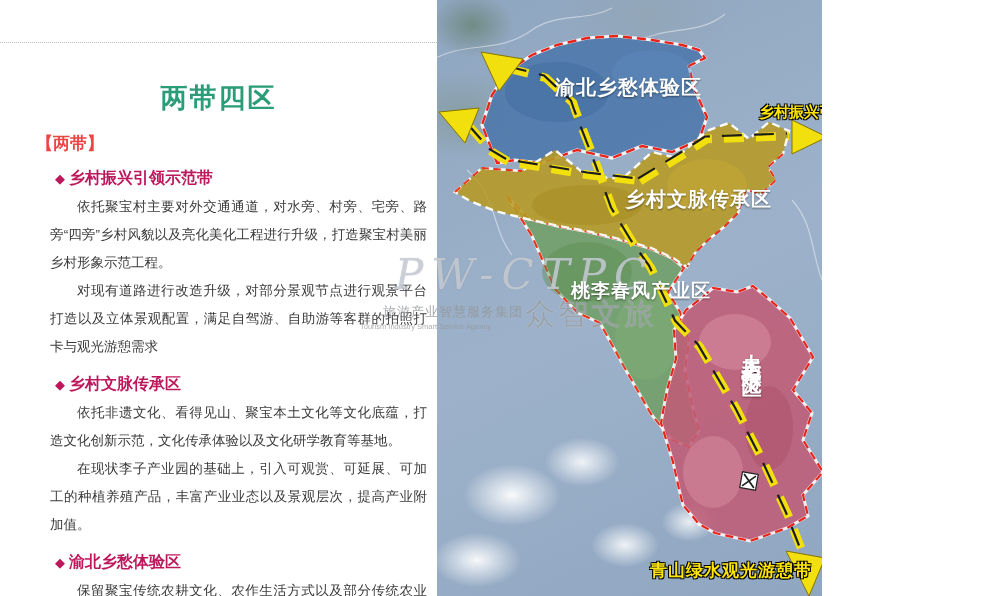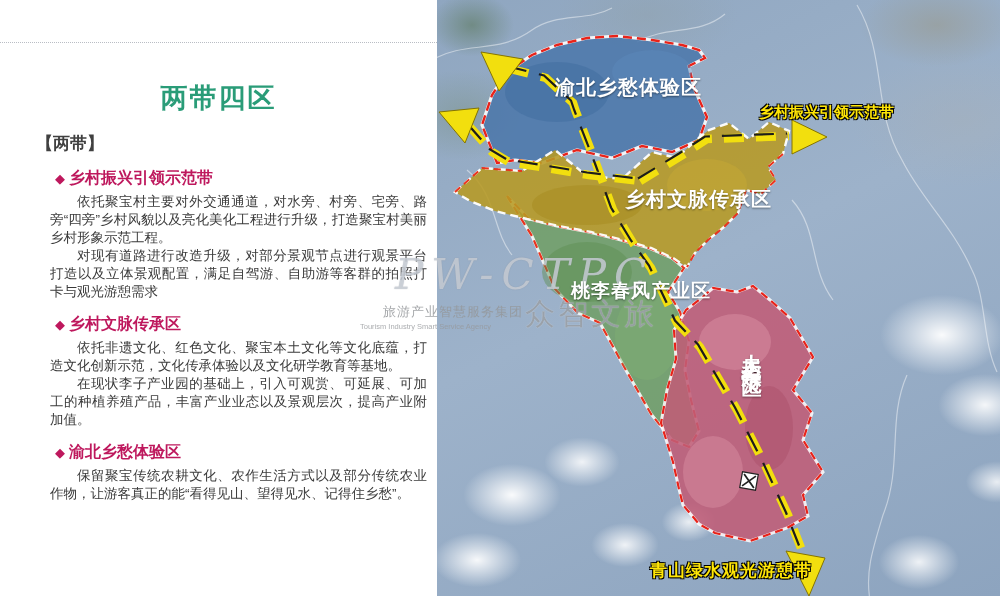--- a/index.html
+++ b/index.html
@@ -1,27 +1,27 @@
 <!DOCTYPE html>
 <html><head>
 <meta charset="utf-8">
 <style>
   html,body{margin:0;padding:0;}
-  .page{position:relative;width:1000px;height:596px;background:#ffffff;overflow:hidden;
+  .page{position:relative;width:822px;height:596px;background:#ffffff;overflow:hidden;
         font-family:"Liberation Sans","DejaVu Sans",sans-serif;}
 
   
   .panel{position:absolute;left:0;top:0;width:437px;height:596px;background:#ffffff;z-index:1;}
   .dotted-rule{position:absolute;left:0;top:42px;width:437px;border-top:1px dotted #b9bdc4;}
   .panel-title{margin:80px 0 0 0;text-align:center;font-size:27px;font-weight:bold;
                color:#2a9c78;letter-spacing:2px;}
-  .bracket{margin:16px 0 0 36px;font-size:17px;font-weight:bold;color:#404040;}
+  .bracket{margin:16px 0 0 36px;font-size:17px;font-weight:bold;color:#ef4444;}
   .sec-head{margin:13px 0 4px 55px;font-size:16px;font-weight:bold;color:#be185d;}
   .sec-head .diamond{font-size:13px;margin-right:4px;}
-  .sec-body{margin:0 10px 0 50px;font-size:13.5px;line-height:18px;color:#3a3a3a;
+  .sec-body{margin:0 10px 0 50px;font-size:13.5px;line-height:28px;color:#3a3a3a;
             text-indent:2em;text-align:justify;}
 
   
   .map{position:absolute;left:437px;top:0;width:563px;height:596px;overflow:hidden;
        background-color:#93a9c3;
        background-image:
          radial-gradient(60px 45px at 35px 25px, rgba(105,132,118,.8), transparent 70%),
          radial-gradient(95px 65px at 25px 115px, rgba(125,148,140,.55), transparent 70%),
          radial-gradient(130px 70px at 210px 15px, rgba(145,162,172,.5), transparent 70%),
          radial-gradient(110px 60px at 500px 25px, rgba(152,152,138,.55), transparent 70%),
@@ -75,21 +75,21 @@
       <span class="diamond">◆</span><span>乡村振兴引领示范带</span>
     </div>
     <p class="sec-body">依托聚宝村主要对外交通通道，对水旁、村旁、宅旁、路旁“四旁”乡村风貌以及亮化美化工程进行升级，打造聚宝村美丽乡村形象示范工程。</p>
 
     <p class="sec-body">对现有道路进行改造升级，对部分景观节点进行观景平台打造以及立体景观配置，满足自驾游、自助游等客群的拍照打卡与观光游憩需求</p>
 
 
     <div class="sec-head">
       <span class="diamond">◆</span><span>乡村文脉传承区</span>
     </div>
-    <p class="sec-body">依托非遗文化、红色文化、聚宝本土文化等文化底蕴，打造文化创新示范，文化传承体验以及文化研学教育等基地。</p>
+    <p class="sec-body">依托非遗文化、看得见山、聚宝本土文化等文化底蕴，打造文化创新示范，文化传承体验以及文化研学教育等基地。</p>
 
     <p class="sec-body">在现状李子产业园的基础上，引入可观赏、可延展、可加工的种植养殖产品，丰富产业业态以及景观层次，提高产业附加值。</p>
 
     <div class="sec-head">
       <span class="diamond">◆</span><span>渝北乡愁体验区</span>
     </div>
     <p class="sec-body">保留聚宝传统农耕文化、农作生活方式以及部分传统农业作物，让游客真正的能“看得见山、望得见水、记得住乡愁”。</p>
 
   </div>
 

